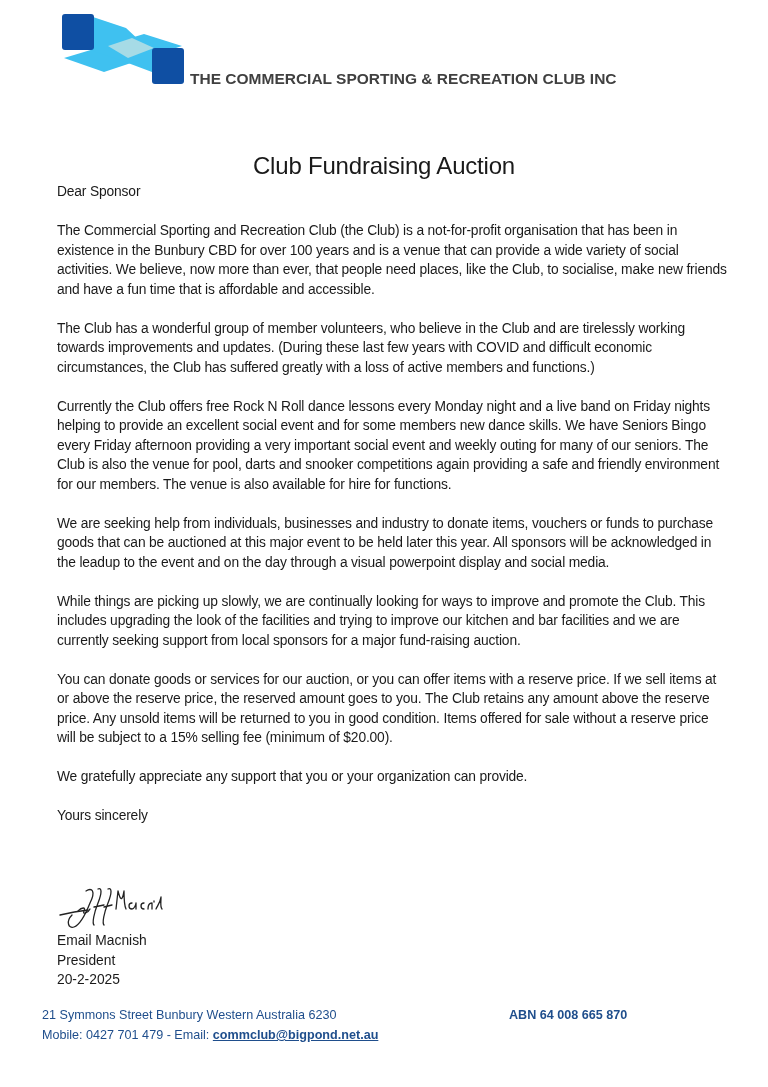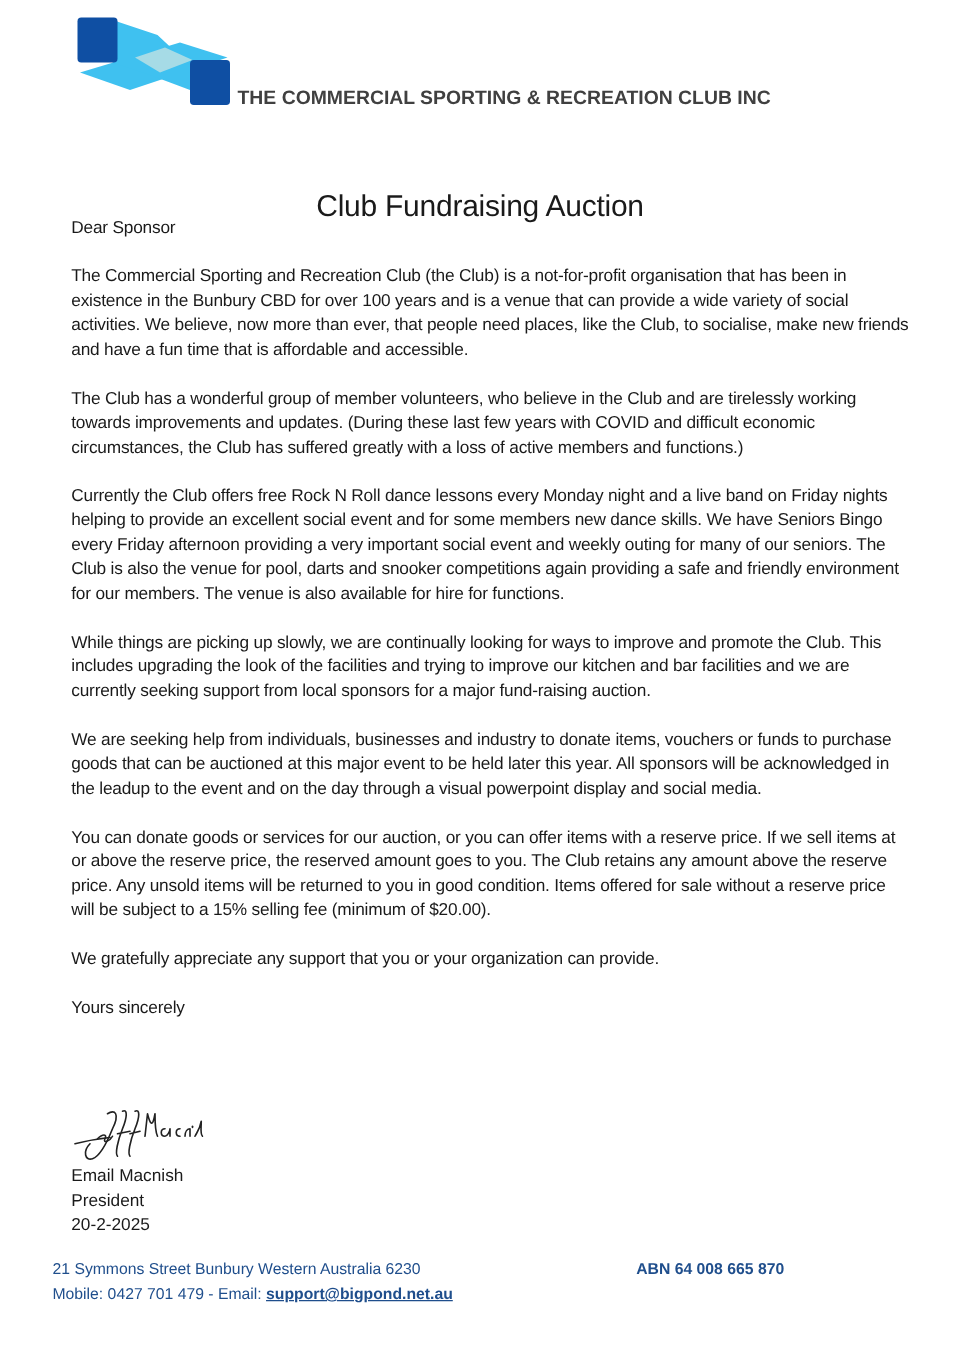--- a/index.html
+++ b/index.html
@@ -40,21 +40,21 @@
       text-align: center;
       font-size: 24px;
       color: #1a1a1a;
       font-weight: normal;
       letter-spacing: -0.2px;
     }
     .body-text {
       position: absolute;
       left: 57px;
       width: 670px;
-      top: 172px;
+      top: 182px;
       font-size: 13.8px;
       line-height: 19.5px;
       letter-spacing: -0.15px;
     }
     .body-text p {
       margin: 0 0 19.5px 0;
     }
     .body-text p.tight {
       margin: 0;
     }
@@ -122,22 +122,22 @@
 
 <div class="org-name">THE COMMERCIAL SPORTING &amp; RECREATION CLUB INC</div>
 
 <h1 class="title">Club Fundraising Auction</h1>
 
 <div class="body-text">
   <p class="salutation">Dear Sponsor</p>
   <p>The Commercial Sporting and Recreation Club (the Club) is a not-for-profit organisation that has been in existence in the Bunbury CBD for over 100 years and is a venue that can provide a wide variety of social activities.  We believe, now more than ever, that people need places, like the Club, to socialise, make new friends and have a fun time that is affordable and accessible.</p>
   <p>The Club has a wonderful group of member volunteers, who believe in the Club and are tirelessly working towards improvements and updates. (During these last few years with COVID and difficult economic circumstances, the Club has suffered greatly with a loss of active members and functions.)</p>
   <p>Currently the Club offers free Rock N Roll dance lessons every Monday night and a live band on Friday nights helping to provide an excellent social event and for some members new dance skills. We have Seniors Bingo every Friday afternoon providing a very important social event and weekly outing for many of our seniors.  The Club is also the venue for pool, darts and snooker competitions again providing a safe and friendly environment for our members.  The venue is also available for hire for functions.</p>
+  <p>We are seeking help from individuals, businesses and industry to donate items, vouchers or funds to purchase goods that can be auctioned at this major event to be held later this year.  All sponsors will be acknowledged in the leadup to the event and on the day through a visual powerpoint display and social media.</p>
   <p>While things are picking up slowly, we are continually looking for ways to improve and promote the Club.  This includes upgrading the look of the facilities and trying to improve our kitchen and bar facilities and we are currently seeking support from local sponsors for a major fund-raising auction.</p>
-  <p>We are seeking help from individuals, businesses and industry to donate items, vouchers or funds to purchase goods that can be auctioned at this major event to be held later this year.  All sponsors will be acknowledged in the leadup to the event and on the day through a visual powerpoint display and social media.</p>
   <p>You can donate goods or services for our auction, or you can offer items with a reserve price. If we sell items at or above the reserve price, the reserved amount goes to you. The Club retains any amount above the reserve price. Any unsold items will be returned to you in good condition. Items offered for sale without a reserve price will be subject to a 15% selling fee (minimum of $20.00).</p>
   <p>We gratefully appreciate any support that you or your organization can provide.</p>
   <p class="tight">Yours sincerely</p>
 </div>
 
 <svg class="signature" viewBox="0 0 105 45" xmlns="http://www.w3.org/2000/svg">
   <g fill="none" stroke="#222" stroke-width="1.3" stroke-linecap="round" stroke-linejoin="round">
     <path d="M2,30 C10,28 20,26 30,25"></path>
     <path d="M28,6 C34,2 38,6 32,18 C28,28 22,40 16,42 C10,44 8,36 14,30"></path>
     <path d="M20,26 C24,22 28,22 26,26 C24,30 30,28 32,24"></path>
@@ -157,15 +157,15 @@
   <div>President</div>
   <div>20-2-2025</div>
 </div>
 
 <div class="footer">
   <div class="row">
     <span>21 Symmons Street Bunbury Western Australia 6230</span>
     <span class="abn">ABN 64 008 665 870</span>
   </div>
   <div class="row">
-    <span>Mobile: 0427 701 479 - Email: </span><a title="commclub@bigpond.net.au">support@bigpond.net.au</a>
+    <span>Mobile: 0427 701 479 - Email: </span><a title="commclub@bigpond.net.au">commclub@bigpond.net.au</a>
   </div>
 </div>
 
 </body></html>

